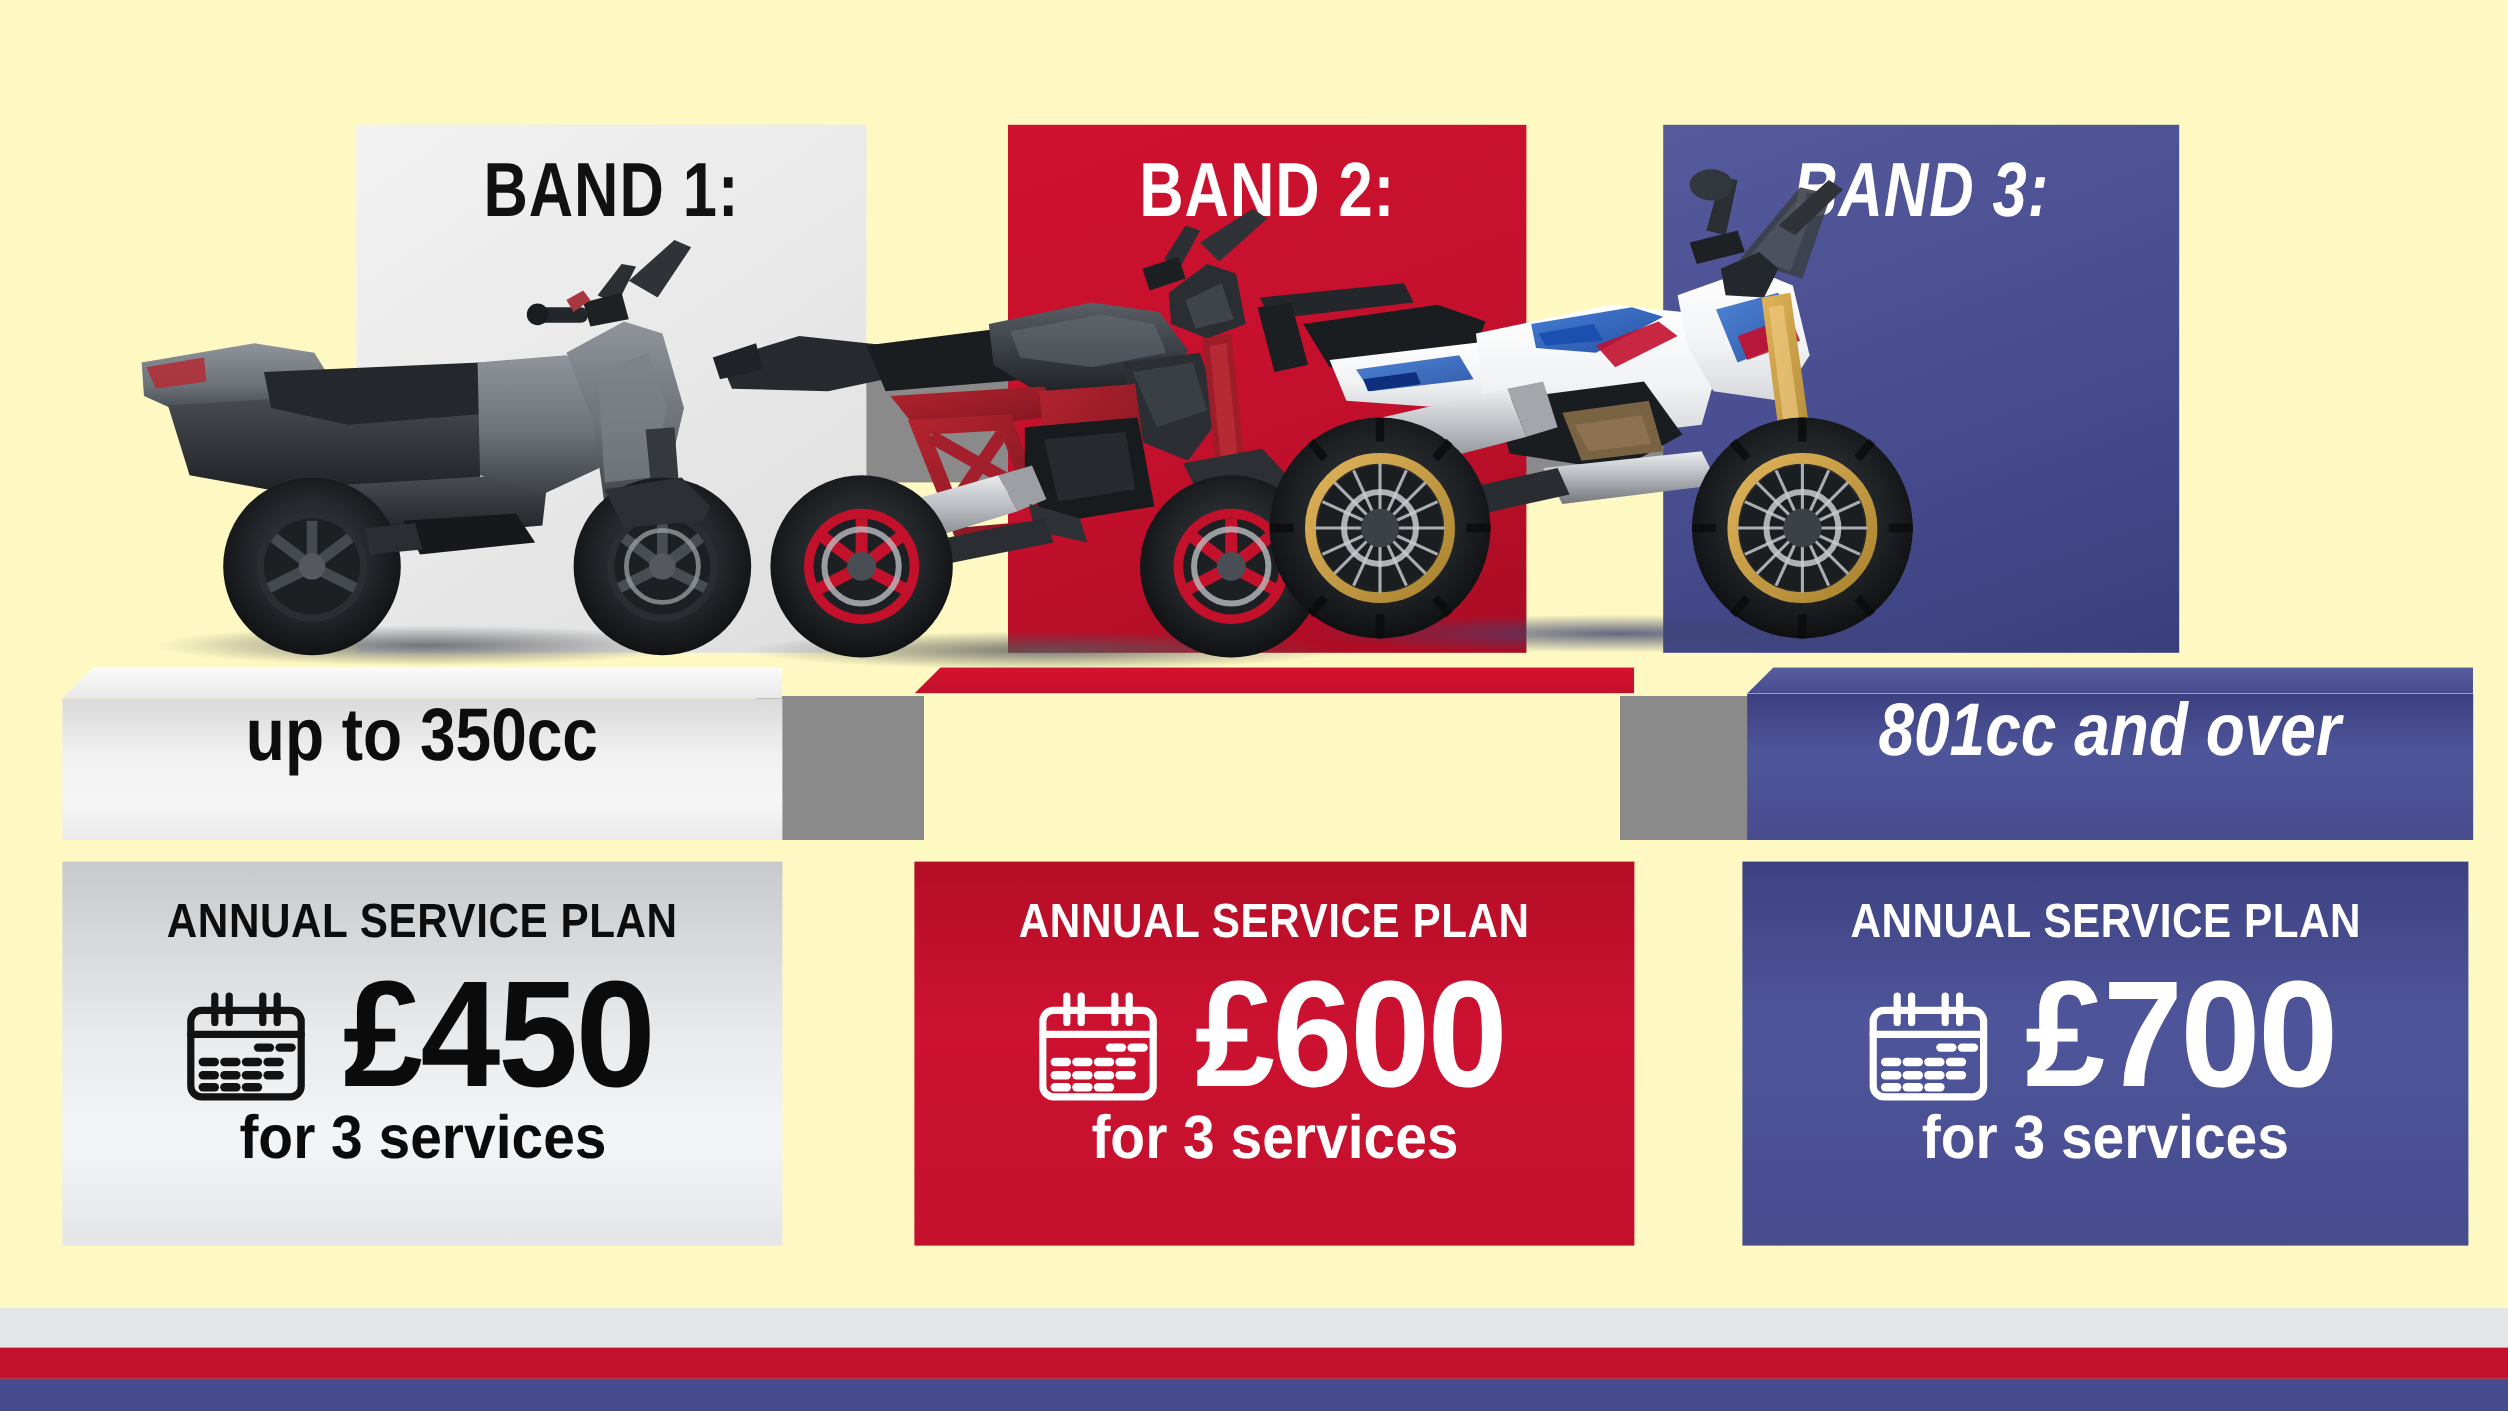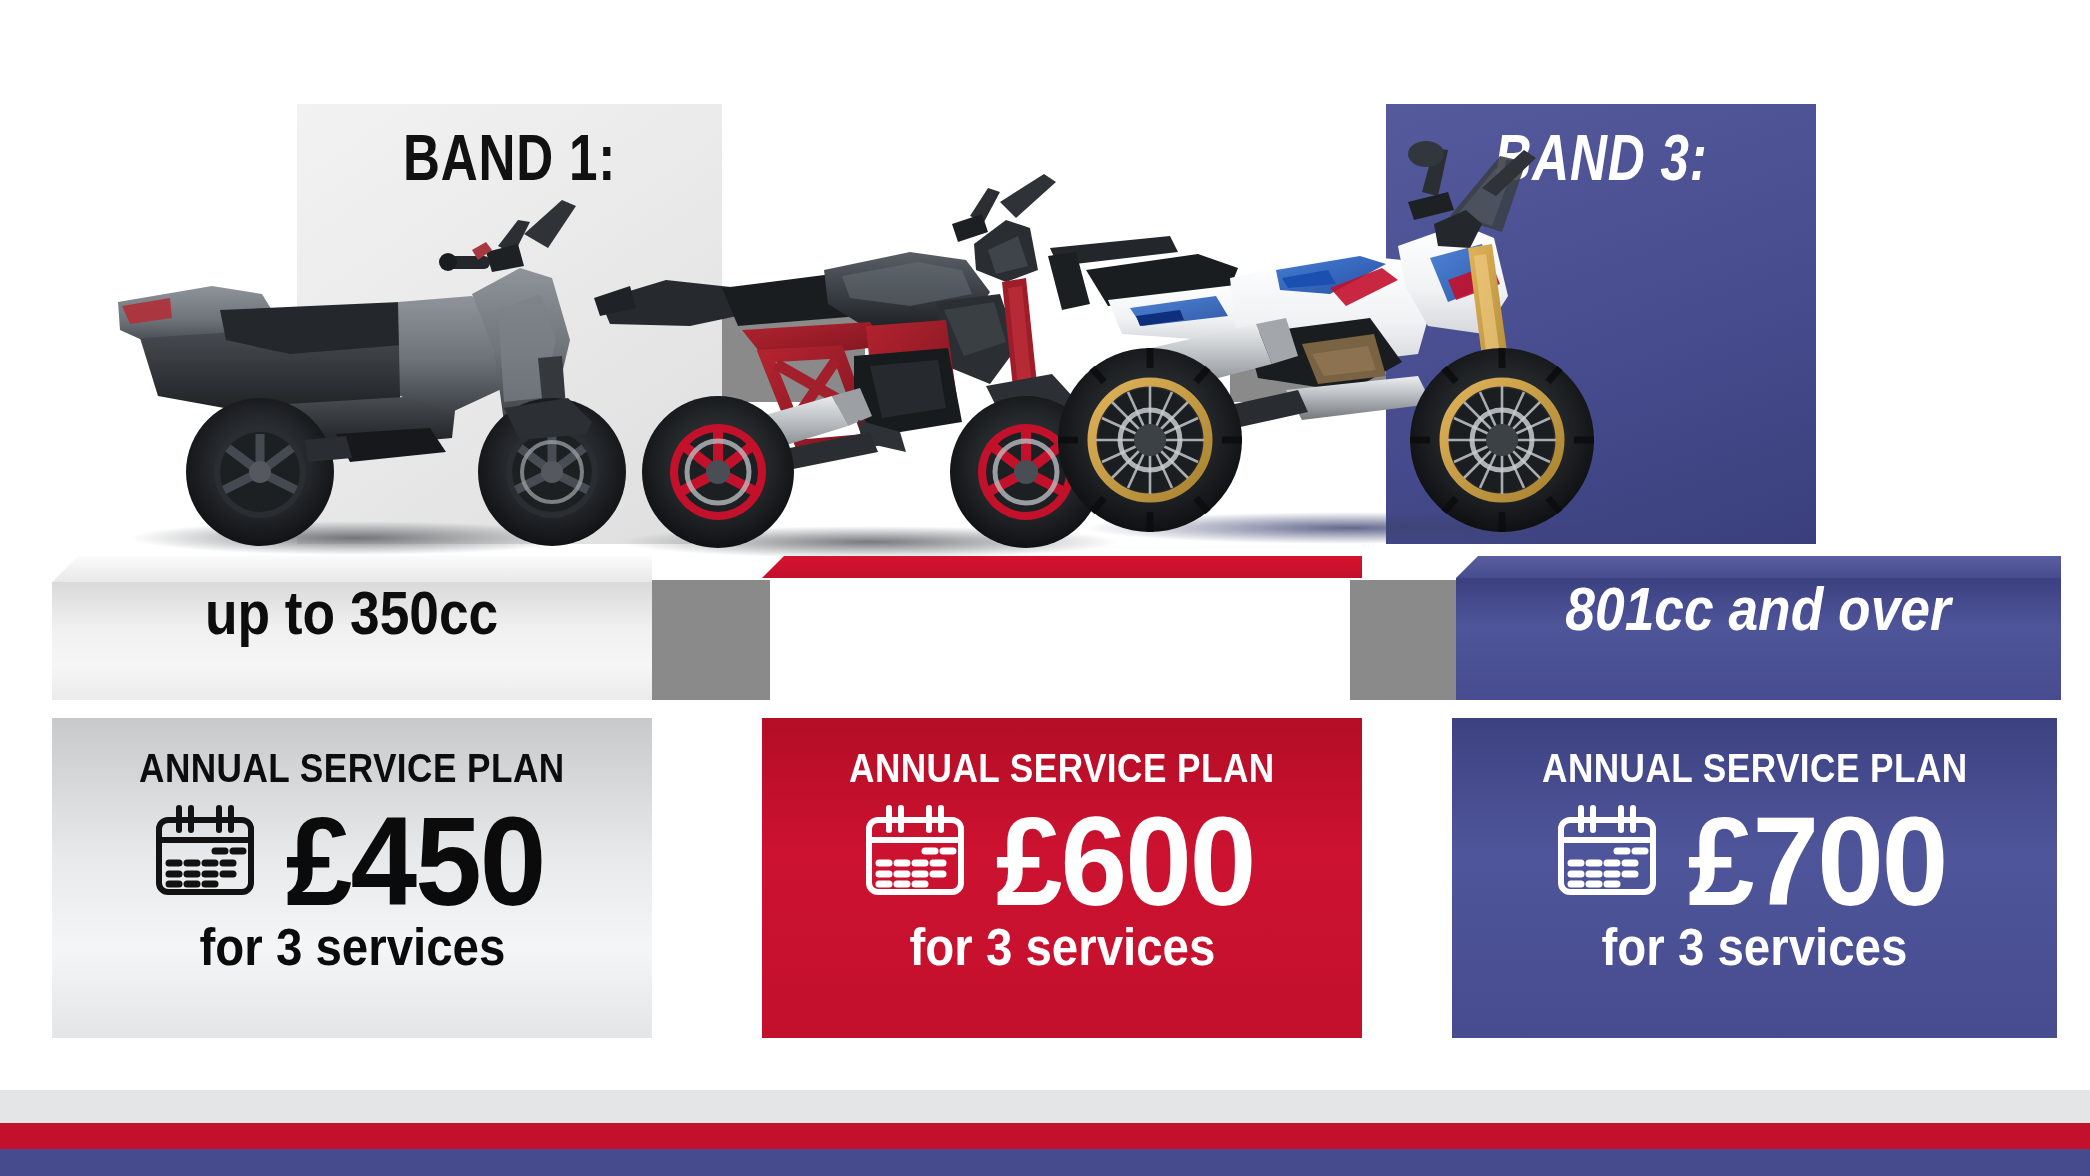--- a/index.html
+++ b/index.html
@@ -2,21 +2,21 @@
 <html><head>
 <meta charset="utf-8">
 <style>
   * { margin:0; padding:0; box-sizing:border-box; }
   html,body{ background:#000; }
   body{
     width:2090px; height:1176px;
     font-family:"Liberation Sans", sans-serif;
     overflow:hidden; position:relative;
   }
-  #stage{ position:absolute; inset:0; background:#ffffff;padding-left:48px; }
+  #stage{ position:absolute; inset:0; background:#fef9c3;padding-left:48px; }
 
   
   .hdr{
     position:absolute; overflow:hidden;
   }
   .hdr .hdr-label{
     position:absolute; left:0; right:0; top:22px;
     text-align:center;
     font-weight:bold;
     font-size:64px;
@@ -49,21 +49,21 @@
   .price-card .plan-title{
     margin-top:30px;
     font-weight:bold;
     font-size:40px;
     letter-spacing:.5px;
     transform:scaleX(.88);
     white-space:nowrap;
     line-height:1;
   }
   .price-row{
-    display:flex; align-items:flex-start; justify-content:center;
+    display:flex; align-items:flex-end; justify-content:center;
     gap:22px; margin-top:16px; width:100%;
   }
   .cal-icon{ flex:0 0 auto; width:104px; height:94px; }
   .amount{
     font-weight:bold;
     font-size:126px;
     line-height:.92;
     letter-spacing:-2px;
     transform:scaleX(.95);
   }
@@ -93,20 +93,24 @@
 <div id="stage">
 
   <div class="connector" style="left:620px; top:312px; width:245px; height:90px; background:#8a8a8a;"></div>
   <div class="connector" style="left:1230px; top:312px; width:180px; height:90px; background:#8a8a8a;"></div>
 
   <div class="hdr" style="left:297px; top:104px; width:425px; height:440px;
               background:linear-gradient(145deg,#f2f2f2 0%,#eaeaea 45%,#dedede 100%);">
     <span class="hdr-label" style="color:#111;">BAND 1:</span>
   </div>
 
+  <div class="hdr" style="left:840px; top:104px; width:432px; height:440px;
+              background:linear-gradient(160deg,#cf1230 0%,#c3102c 55%,#a80c23 100%);">
+    <span class="hdr-label" style="color:#fff;">BAND 2:</span>
+  </div>
 
   <div class="hdr" style="left:1386px; top:104px; width:430px; height:440px;
               background:linear-gradient(160deg,#545a9c 0%,#464c8e 55%,#3a3f7c 100%);font-style:italic;">
     <span class="hdr-label" style="color:#fff;">BAND 3:</span>
   </div>
 
   <div class="connector" style="left:630px; top:580px; width:140px; height:120px; background:#8a8a8a;"></div>
   <div class="connector" style="left:1350px; top:580px; width:110px; height:120px; background:#8a8a8a;"></div>
 
   <div class="podium" style="left:52px; top:556px; width:600px; height:144px;">

